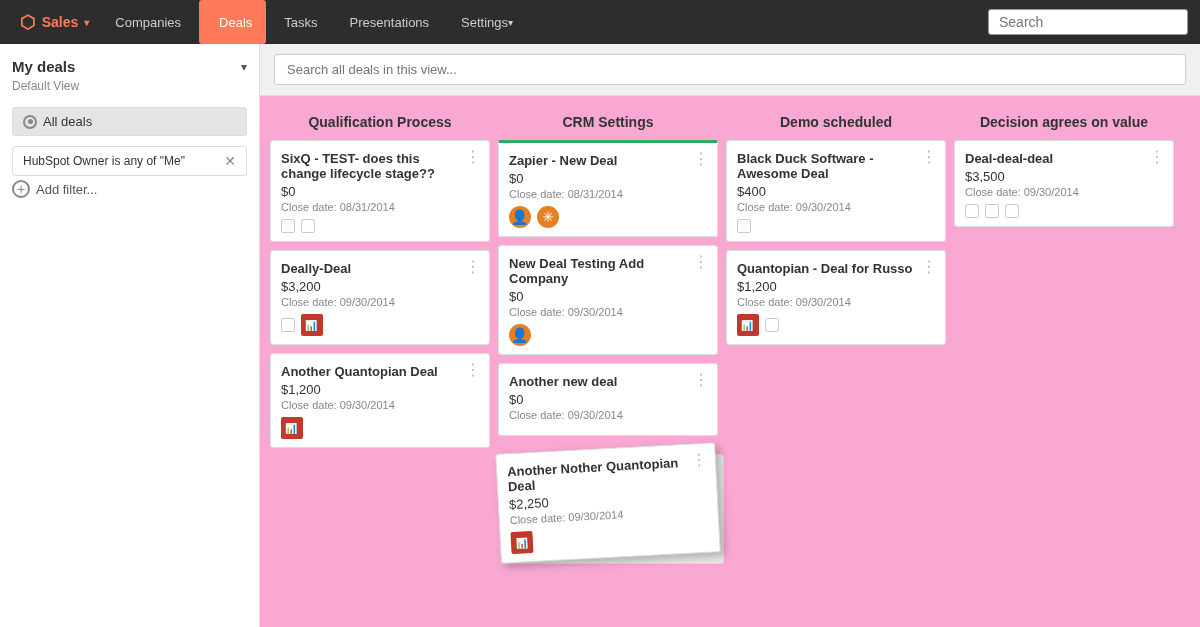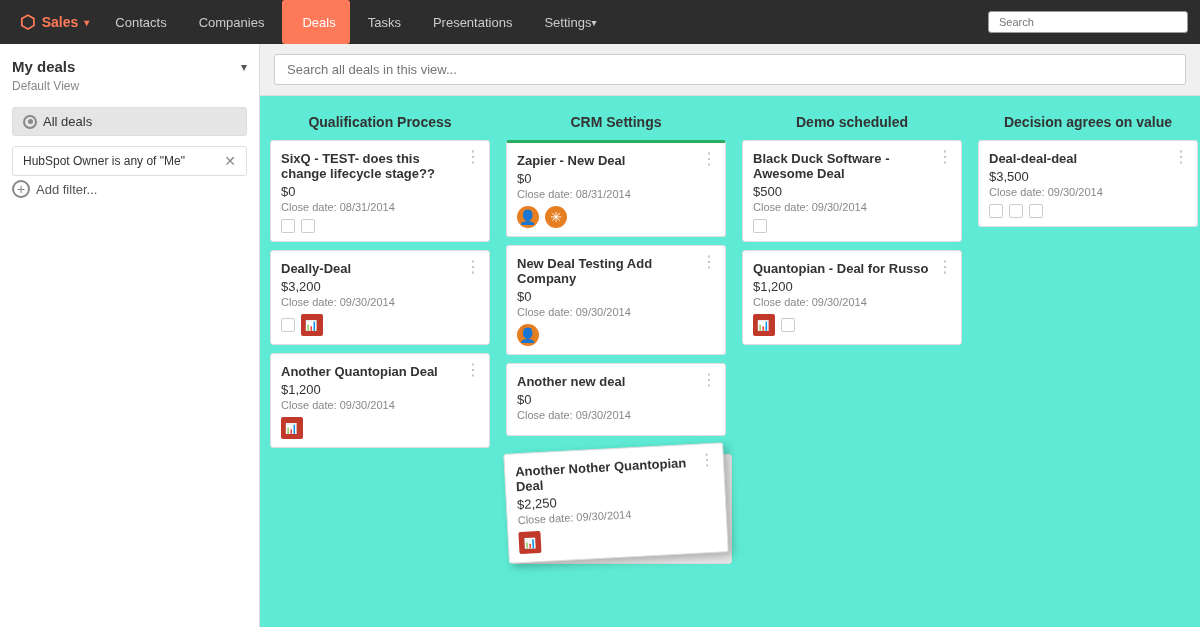--- a/index.html
+++ b/index.html
@@ -26,21 +26,21 @@
       text-decoration: none;
     }
     .nav-item.active { background: #ff7a59; color: #fff; padding-left: 20px; }
     .nav-item.has-arrow::after { content: ' ▾'; font-size: 10px; }
     .nav-search {
       margin-left: auto;
       background: #fff;
       border: 1px solid #999;
       border-radius: 3px;
       padding: 4px 10px;
-      font-size: 11px;
+      font-size: 14px;
       width: 200px;
       outline: none;
     }
 
     
     .app-body { display: flex; height: calc(100vh - 44px); }
 
     
     .sidebar {
       width: 260px; min-width: 260px;
@@ -73,31 +73,31 @@
       display: flex; align-items: center; gap: 6px;
       color: #555; font-size: 13px; cursor: pointer; padding: 4px 0;
     }
     .add-filter-icon {
       width: 18px; height: 18px; border: 2px solid #888; border-radius: 50%;
       display: flex; align-items: center; justify-content: center;
       font-size: 14px; color: #888; line-height: 1;
     }
 
     
-    .main { flex: 1; overflow: hidden; display: flex; flex-direction: column; background: #5eead4; }
+    .main { flex: 1; overflow: hidden; display: flex; flex-direction: column; background: #f9a8d4; }
     .main-search-bar { padding: 10px 14px; background: #f0f0f0; border-bottom: 1px solid #ddd; }
     .main-search-input {
       width: 100%; border: 1px solid #ccc; border-radius: 3px;
       padding: 7px 12px; font-size: 13px; background: #fff; outline: none;
       color: #888;
     }
 
     
     .columns-container {
-      display: flex; flex: 1; overflow-x: auto; padding: 10px 10px 0 10px; gap: 16px;
+      display: flex; flex: 1; overflow-x: auto; padding: 10px 10px 0 10px; gap: 8px;
     }
     .column {
       min-width: 220px; width: 220px; display: flex; flex-direction: column;
     }
     .column-header {
       font-weight: bold; font-size: 14px; color: #333;
       padding: 8px 4px 10px 4px; text-align: center;
     }
     .column-cards { display: flex; flex-direction: column; gap: 8px; flex: 1; }
 
@@ -155,21 +155,20 @@
   </style>
 </head>
 <body>
 
 <nav class="navbar">
   <div class="nav-brand">
     <span class="hs-logo">⬡</span>
     <span>Sales</span>
     <span style="font-size:10px;">▾</span>
   </div>
-  <a class="nav-item">Contacts</a>
   <a class="nav-item">Companies</a>
   <a class="nav-item active">Deals</a>
   <a class="nav-item">Tasks</a>
   <a class="nav-item">Presentations</a>
   <a class="nav-item has-arrow">Settings</a>
   <input class="nav-search" type="text" placeholder="Search" style="">
 </nav>
 
 <div class="app-body">
 
@@ -287,21 +286,21 @@
         </div>
       </div>
 
       <div class="column">
         <div class="column-header">Demo scheduled</div>
         <div class="column-cards">
 
           <div class="deal-card">
             <span class="deal-card-menu">⋮</span>
             <div class="deal-name">Black Duck Software - Awesome Deal</div>
-            <div class="deal-amount">$500</div>
+            <div class="deal-amount">$400</div>
             <div class="deal-close">Close date: 09/30/2014</div>
             <div class="deal-footer">
               <div class="deal-check"></div>
             </div>
           </div>
 
           <div class="deal-card">
             <span class="deal-card-menu">⋮</span>
             <div class="deal-name">Quantopian - Deal for Russo</div>
             <div class="deal-amount">$1,200</div>

